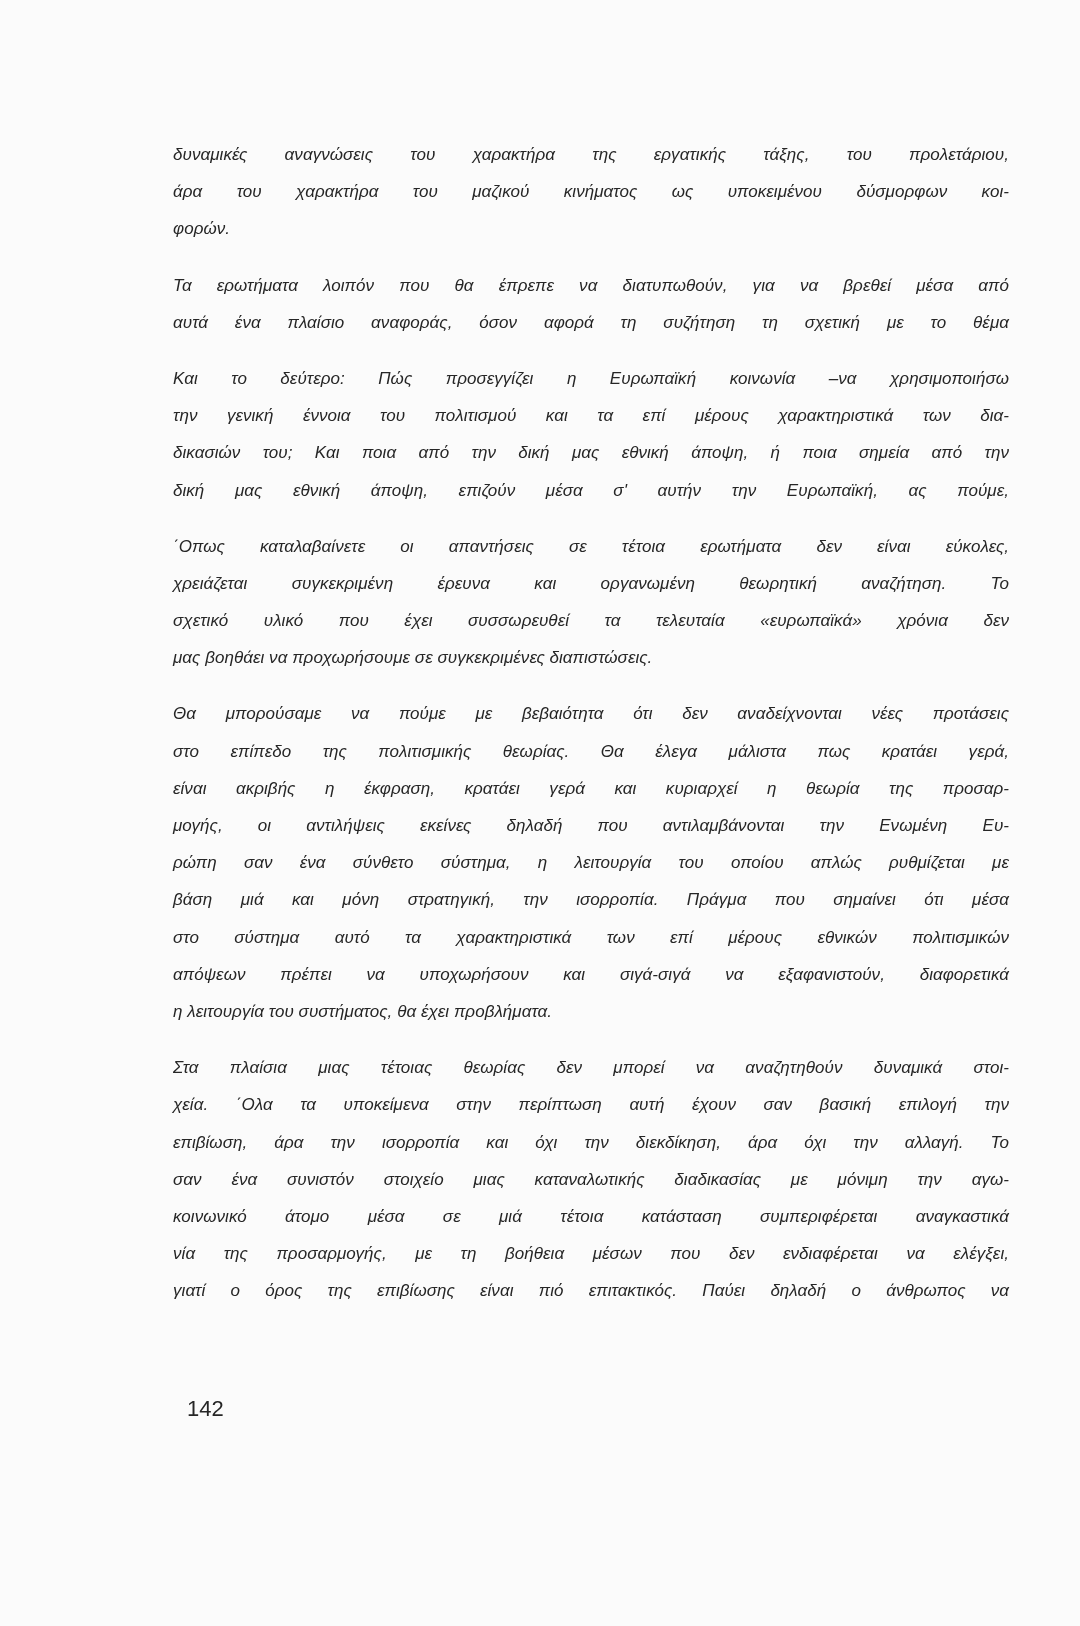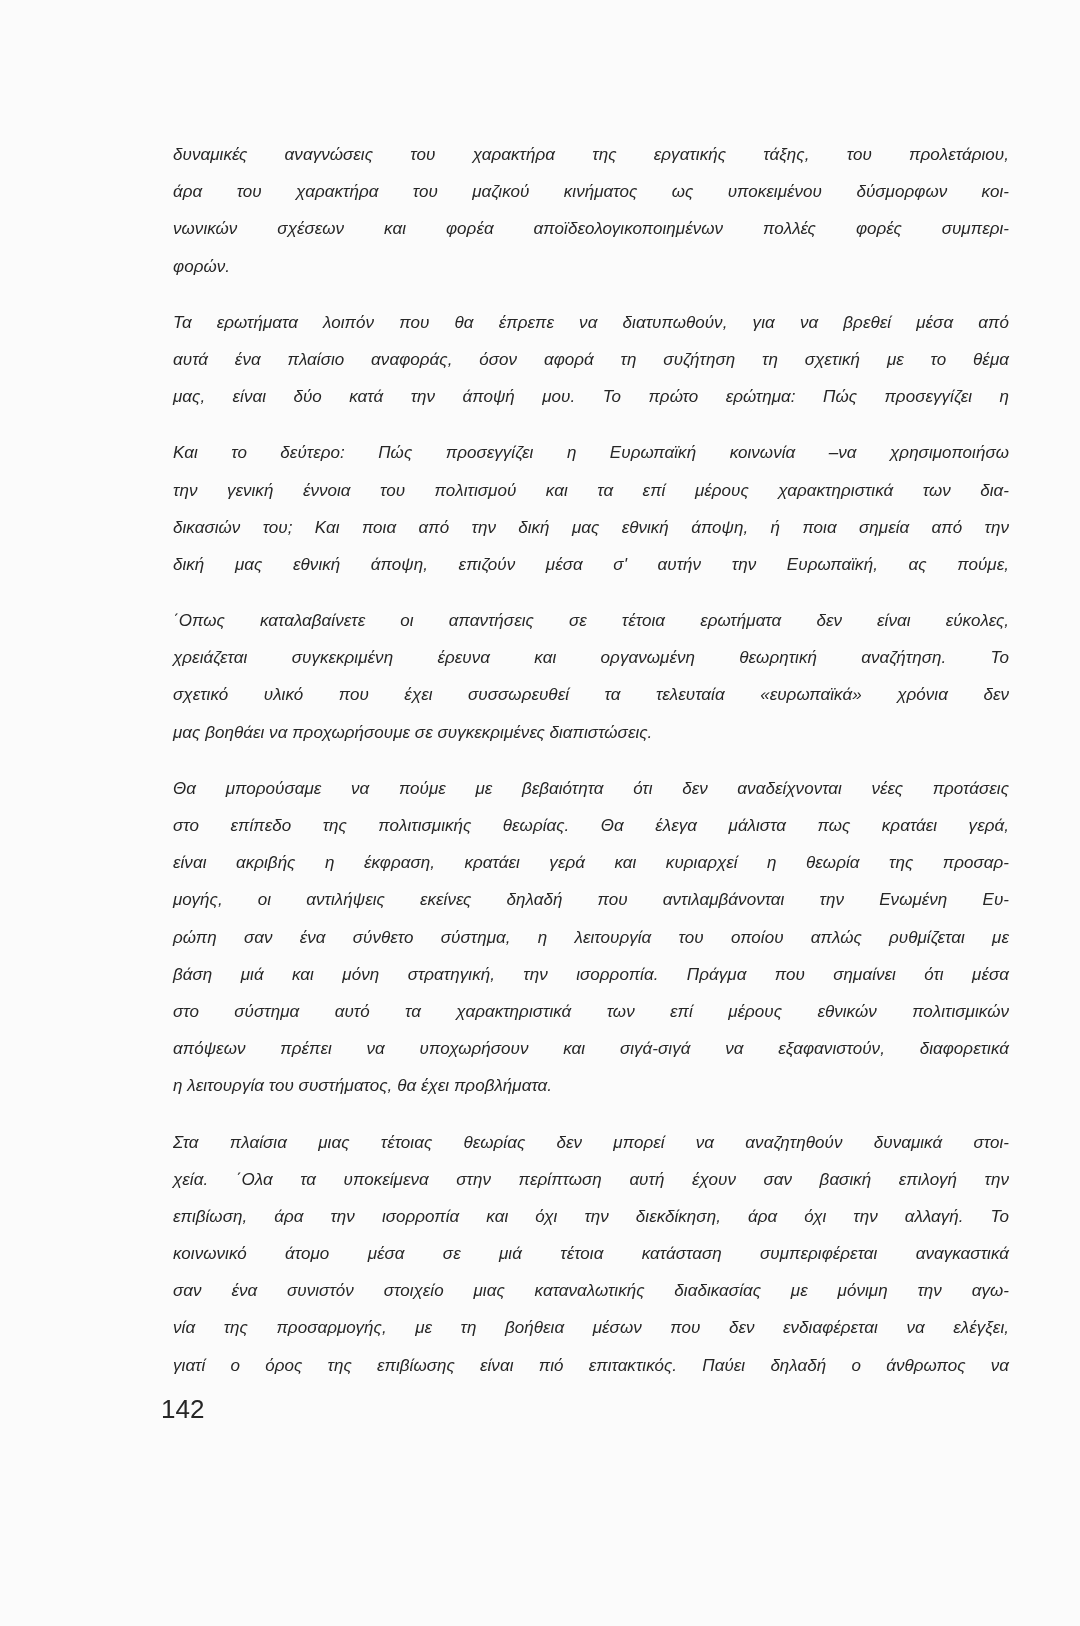--- a/index.html
+++ b/index.html
@@ -40,44 +40,42 @@
       text-align: justify;
       text-align-last: justify;
       letter-spacing: 0.05px;
       font-style: italic;
     }
     .line.last {
       text-align-last: left;
     }
     .page-number {
       position: absolute;
-      left: 161px;
+      left: 187px;
       top: 1395px;
-      font-size: 26px;
+      font-size: 22px;
       line-height: 28px;
       color: #262626;
     }
   </style>
 </head>
 <body>
 
 <div class="page">
   <div class="body-text">
 
     <p class="para">
       <span class="line">δυναμικές αναγνώσεις του χαρακτήρα της εργατικής τάξης, του προλετάριου,</span>
       <span class="line">άρα του χαρακτήρα του μαζικού κινήματος ως υποκειμένου δύσμορφων κοι-</span>
-      <span class="line">νωνικών σχέσεων και φορέα αποϊδεολογικοποιημένων πολλές φορές συμπερι-</span>
       <span class="line last">φορών.</span>
     </p>
 
     <p class="para">
       <span class="line">Τα ερωτήματα λοιπόν που θα έπρεπε να διατυπωθούν, για να βρεθεί μέσα από</span>
       <span class="line">αυτά ένα πλαίσιο αναφοράς, όσον αφορά τη συζήτηση τη σχετική με το θέμα</span>
-      <span class="line">μας, είναι δύο κατά την άποψή μου. Το πρώτο ερώτημα: Πώς προσεγγίζει η</span>
     </p>
 
     <p class="para">
       <span class="line">Και το δεύτερο: Πώς προσεγγίζει η Ευρωπαϊκή κοινωνία –να χρησιμοποιήσω</span>
       <span class="line">την γενική έννοια του πολιτισμού και τα επί μέρους χαρακτηριστικά των δια-</span>
       <span class="line">δικασιών του; Και ποια από την δική μας εθνική άποψη, ή ποια σημεία από την</span>
       <span class="line">δική μας εθνική άποψη, επιζούν μέσα σ' αυτήν την Ευρωπαϊκή, ας πούμε,</span>
     </p>
 
     <p class="para">
@@ -96,22 +94,22 @@
       <span class="line">βάση μιά και μόνη στρατηγική, την ισορροπία. Πράγμα που σημαίνει ότι μέσα</span>
       <span class="line">στο σύστημα αυτό τα χαρακτηριστικά των επί μέρους εθνικών πολιτισμικών</span>
       <span class="line">απόψεων πρέπει να υποχωρήσουν και σιγά-σιγά να εξαφανιστούν, διαφορετικά</span>
       <span class="line last">η λειτουργία του συστήματος, θα έχει προβλήματα.</span>
     </p>
 
     <p class="para">
       <span class="line">Στα πλαίσια μιας τέτοιας θεωρίας δεν μπορεί να αναζητηθούν δυναμικά στοι-</span>
       <span class="line">χεία. ΄Ολα τα υποκείμενα στην περίπτωση αυτή έχουν σαν βασική επιλογή την</span>
       <span class="line">επιβίωση, άρα την ισορροπία και όχι την διεκδίκηση, άρα όχι την αλλαγή. Το</span>
+      <span class="line">σαν ένα συνιστόν στοιχείο μιας καταναλωτικής διαδικασίας με μόνιμη την αγω-</span>
       <span class="line">κοινωνικό άτομο μέσα σε μιά τέτοια κατάσταση συμπεριφέρεται αναγκαστικά</span>
-      <span class="line">σαν ένα συνιστόν στοιχείο μιας καταναλωτικής διαδικασίας με μόνιμη την αγω-</span>
       <span class="line">νία της προσαρμογής, με τη βοήθεια μέσων που δεν ενδιαφέρεται να ελέγξει,</span>
       <span class="line">γιατί ο όρος της επιβίωσης είναι πιό επιτακτικός. Παύει δηλαδή ο άνθρωπος να</span>
     </p>
 
   </div>
 
   <div class="page-number">142</div>
 </div>
 
 </body></html>

